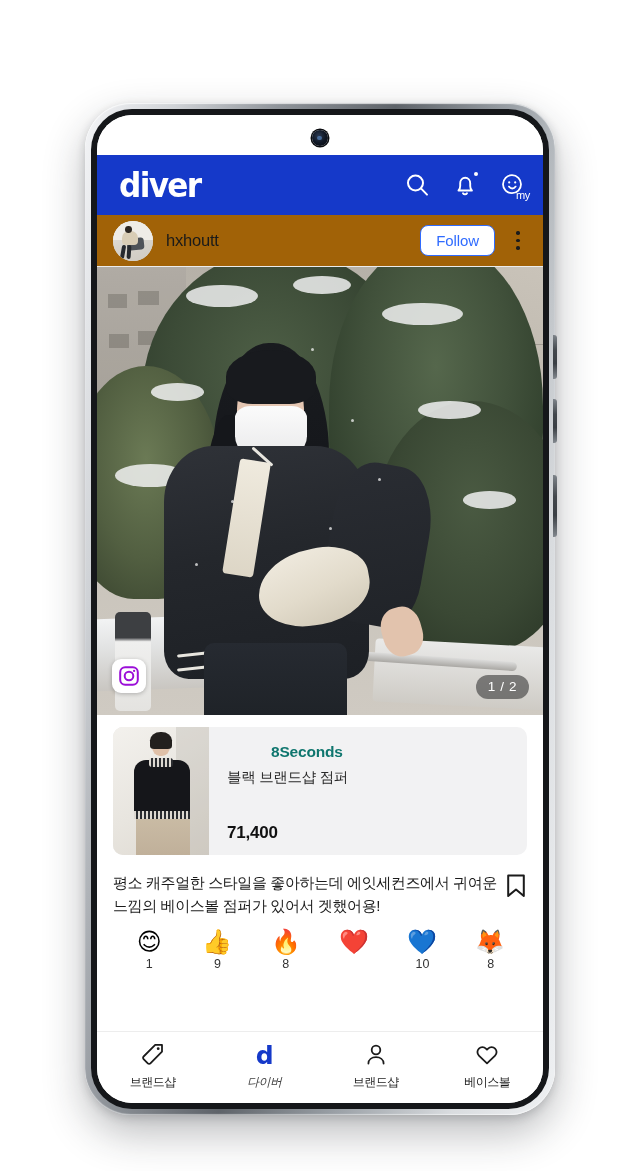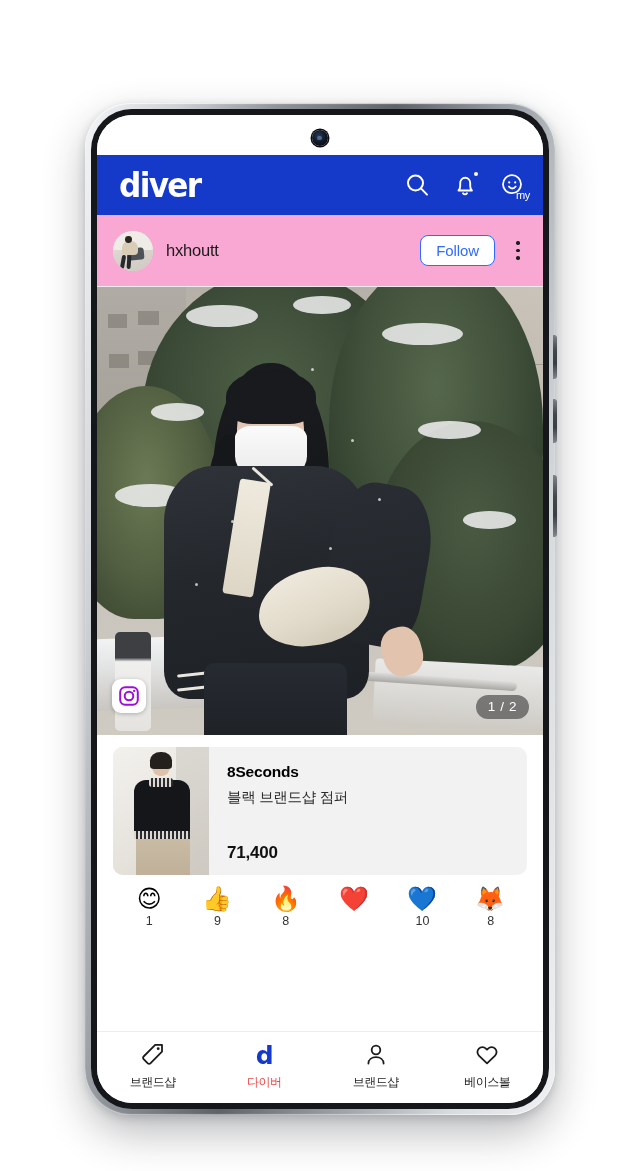--- a/index.html
+++ b/index.html
@@ -126,22 +126,22 @@
     right:-3px; bottom:-2px;
     font-size:11px;
     color:#ffffff;
     font-weight:500;
     letter-spacing:-0.3px;
     line-height:1;
   }
 
   
   .author-bar{
-    height:72px;
-    background:#f9a8d4;
+    height:52px;
+    background:#a16207;
     display:flex;
     align-items:center;
     padding:0 14px 0 16px;
     box-sizing:border-box;
     border-bottom:1px solid #ececec;
   }
   .avatar{
     width:40px;height:40px;border-radius:50%;
     overflow:hidden;
     flex:0 0 auto;
@@ -289,21 +289,21 @@
   .pt-inner{position:absolute;left:42%;top:30%;width:16%;height:36%;background:#c8bda9;}
   .pt-head{position:absolute;left:41%;top:7%;width:18%;height:16%;border-radius:46%;background:#dfc0a8;}
   .pt-hair{position:absolute;left:39%;top:4%;width:22%;height:13%;border-radius:50% 50% 20% 20%;background:#23201e;}
   .product-info{
     flex:1;
     padding:16px 16px 12px 18px;
     display:flex;
     flex-direction:column;
     box-sizing:border-box;
   }
-  .brand-name{ font-size:15.5px;font-weight:bold;color:#000000;letter-spacing:-0.2px;}
+  .brand-name{ font-size:15.5px;font-weight:bold;color:#0f766e;letter-spacing:-0.2px;margin-left:44px;}
   .prod-name{ font-size:14.5px;color:#2a2a2a;margin-top:7px;letter-spacing:-0.3px;}
   .prod-price{ margin-top:auto;font-size:17px;font-weight:bold;color:#111;letter-spacing:-0.2px;}
 
   
   .caption-row{
     display:flex;
     align-items:flex-start;
     padding:16px 16px 0 16px;
     background:#fff;
   }
@@ -349,21 +349,21 @@
     box-sizing:border-box;
   }
   .nav-item{
     flex:1;
     display:flex;flex-direction:column;align-items:center;
     cursor:pointer;
   }
   .nav-ic{ height:28px;display:flex;align-items:center;justify-content:center;}
   .nav-ic svg{display:block;}
   .nav-label{ font-size:12px;color:#1b1b1b;margin-top:5px;letter-spacing:-0.5px;font-weight:500;}
-  .nav-item.active .nav-label{ color:#ef4444; }
+  .nav-item.active .nav-label{ color:#404040;font-style:italic; }
   .diver-d{
     font-size:25px;font-weight:bold;color:#1539c9;line-height:1;
     font-family:"DejaVu Sans","Liberation Sans",sans-serif;letter-spacing:-1px;
   }
   .ssf-wrap{
     flex:1;display:flex;align-items:flex-start;justify-content:center;
   }
   .ssf-btn{
     position:relative;
     top:-26px;
@@ -519,20 +519,28 @@
             <div class="pt-hair"></div>
         </div>
         <div class="product-info">
           <div class="brand-name">8Seconds</div>
           <div class="prod-name">블랙 브랜드샵 점퍼</div>
           <div class="prod-price">71,400</div>
         </div>
       </div>
     </div>
 
+    <div class="caption-row">
+      <div class="caption-text">평소 캐주얼한 스타일을 좋아하는데 에잇세컨즈에서 귀여운 느낌의 베이스볼 점퍼가 있어서 겟했어용!</div>
+      <div class="bookmark-ic">
+        <svg viewBox="0 0 22 26" fill="none" stroke="#1b1b1b" stroke-width="2" stroke-linejoin="round">
+          <path d="M3.2 2.6h15.6v20.4l-7.8-6.4-7.8 6.4z"></path>
+        </svg>
+      </div>
+    </div>
 
     <div class="reactions">
       <div class="reaction">
         <div class="emo">😊</div>
         <div class="cnt">1</div>
       </div>
       <div class="reaction">
         <div class="emo">👍</div>
         <div class="cnt">9</div>
       </div>

